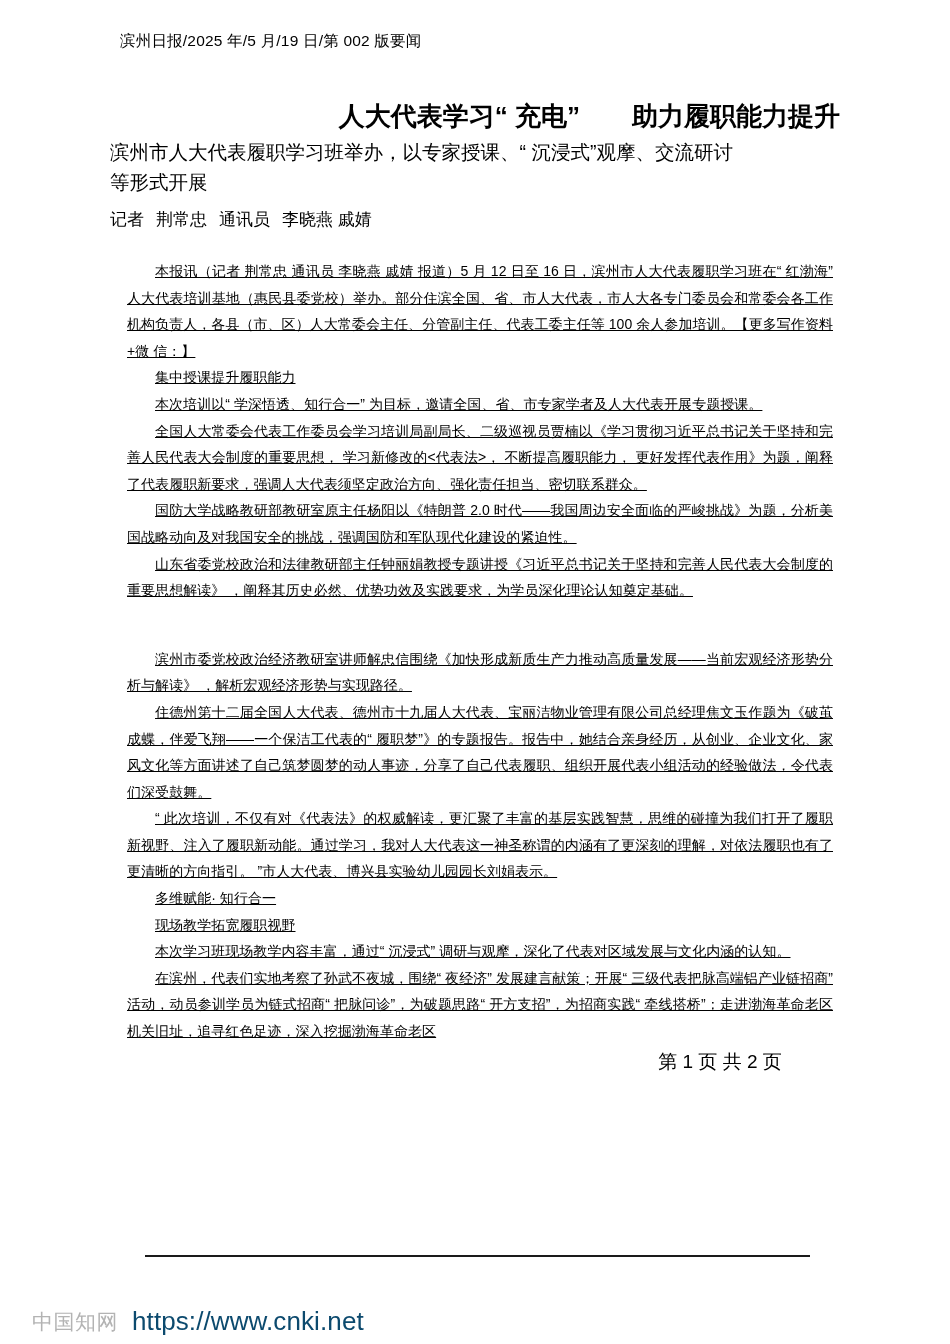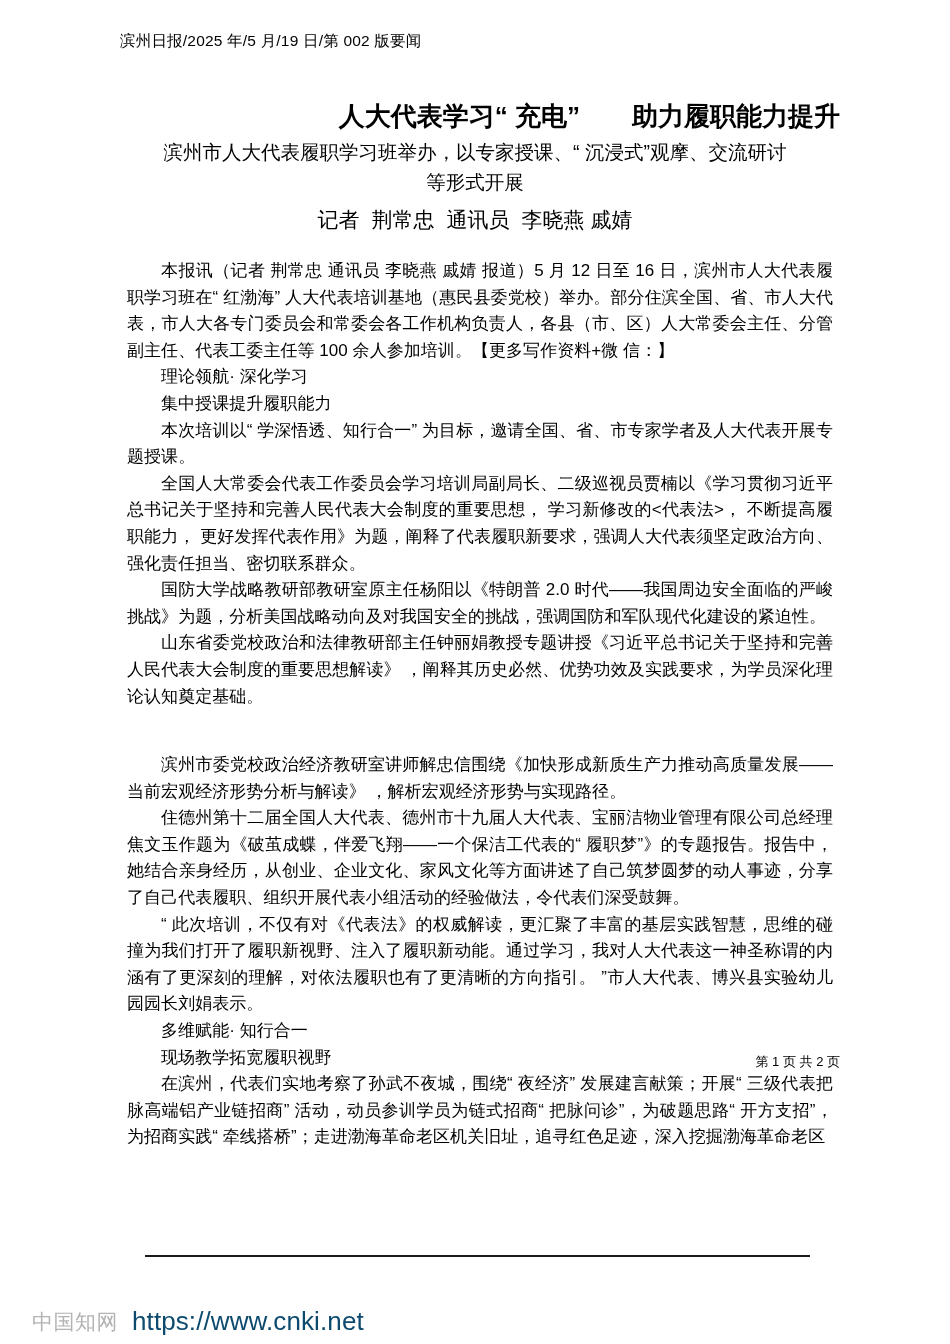--- a/index.html
+++ b/index.html
@@ -52,72 +52,72 @@
     display: inline-block;
     width: 52px;
   }
 
   
   .subtitle {
     position: absolute;
     left: 110px;
     top: 120px;
     width: 730px;
-    text-align: center;
+    text-align: left;
     font-size: 19.5px;
     line-height: 30px;
     font-weight: normal;
   }
   .subtitle-line2 {
     display: block;
   }
 
   
   .byline {
     position: absolute;
     left: 110px;
     top: 190px;
     width: 730px;
-    text-align: center;
-    font-size: 21px;
+    font-size: 17px;
     line-height: 26px;
   }
   .byline .sep {
     display: inline-block;
     width: 12px;
   }
 
   
   .body-block {
     position: absolute;
     left: 127px;
     top: 241px;
     width: 706px;
-    font-size: 17px;
+    font-size: 14px;
     line-height: 26.6px;
     text-align: justify;
     text-justify: inter-ideograph;
     letter-spacing: 0.05px;
+    text-decoration: underline;
   }
   .body-block p {
     margin: 0;
     text-indent: 2em;
   }
   .body-block p.spaced {
     margin-top: 42px;
   }
 
   
   .page-footer {
     position: absolute;
     left: 600px;
     top: 1033px;
     width: 240px;
-    text-align: right;
-    font-size: 13px;
+    text-align: center;
+    font-size: 19px;
     line-height: 24px;
   }
 
   
   .bottom-rule {
     position: absolute;
     left: 145px;
     top: 1238px;
     width: 665px;
     height: 2px;
@@ -162,31 +162,31 @@
     <span>滨州市人大代表履职学习班举办，以专家授课、“ 沉浸式”观摩、交流研讨</span>
     <span class="subtitle-line2">等形式开展</span>
   </div>
 
   <div class="byline">
     <span>记者</span><span class="sep"></span><span>荆常忠</span><span class="sep"></span><span>通讯员</span><span class="sep"></span><span>李晓燕  戚婧</span>
   </div>
 
   <div class="body-block">
     <p>本报讯（记者 荆常忠 通讯员 李晓燕 戚婧 报道）5 月 12 日至 16 日，滨州市人大代表履职学习班在“ 红渤海” 人大代表培训基地（惠民县委党校）举办。部分住滨全国、省、市人大代表，市人大各专门委员会和常委会各工作机构负责人，各县（市、区）人大常委会主任、分管副主任、代表工委主任等 100 余人参加培训。【更多写作资料+微 信：】</p>
-    <p>理论领航· 深化学习</p>
     <p>集中授课提升履职能力</p>
     <p>本次培训以“ 学深悟透、知行合一” 为目标，邀请全国、省、市专家学者及人大代表开展专题授课。</p>
     <p>全国人大常委会代表工作委员会学习培训局副局长、二级巡视员贾楠以《学习贯彻习近平总书记关于坚持和完善人民代表大会制度的重要思想， 学习新修改的&lt;代表法&gt;， 不断提高履职能力， 更好发挥代表作用》为题，阐释了代表履职新要求，强调人大代表须坚定政治方向、强化责任担当、密切联系群众。</p>
     <p>国防大学战略教研部教研室原主任杨阳以《特朗普 2.0 时代——我国周边安全面临的严峻挑战》为题，分析美国战略动向及对我国安全的挑战，强调国防和军队现代化建设的紧迫性。</p>
     <p>山东省委党校政治和法律教研部主任钟丽娟教授专题讲授《习近平总书记关于坚持和完善人民代表大会制度的重要思想解读》 ，阐释其历史必然、优势功效及实践要求，为学员深化理论认知奠定基础。</p>
     <p class="spaced">滨州市委党校政治经济教研室讲师解忠信围绕《加快形成新质生产力推动高质量发展——当前宏观经济形势分析与解读》 ，解析宏观经济形势与实现路径。</p>
     <p>住德州第十二届全国人大代表、德州市十九届人大代表、宝丽洁物业管理有限公司总经理焦文玉作题为《破茧成蝶，伴爱飞翔——一个保洁工代表的“ 履职梦”》的专题报告。报告中，她结合亲身经历，从创业、企业文化、家风文化等方面讲述了自己筑梦圆梦的动人事迹，分享了自己代表履职、组织开展代表小组活动的经验做法，令代表们深受鼓舞。</p>
     <p>“ 此次培训，不仅有对《代表法》的权威解读，更汇聚了丰富的基层实践智慧，思维的碰撞为我们打开了履职新视野、注入了履职新动能。通过学习，我对人大代表这一神圣称谓的内涵有了更深刻的理解，对依法履职也有了更清晰的方向指引。 ”市人大代表、博兴县实验幼儿园园长刘娟表示。</p>
     <p>多维赋能· 知行合一</p>
     <p>现场教学拓宽履职视野</p>
+    <p>本次学习班现场教学内容丰富，通过“ 沉浸式” 调研与观摩，深化了代表对区域发展与文化内涵的认知。</p>
     <p>在滨州，代表们实地考察了孙武不夜城，围绕“ 夜经济” 发展建言献策；开展“ 三级代表把脉高端铝产业链招商” 活动，动员参训学员为链式招商“ 把脉问诊”，为破题思路“ 开方支招”，为招商实践“ 牵线搭桥”；走进渤海革命老区机关旧址，追寻红色足迹，深入挖掘渤海革命老区</p>
   </div>
 
   <div class="page-footer">第 1 页  共 2 页</div>
 
   <div class="bottom-rule"></div>
 
   <div class="watermark">
     <span class="wm-brand">中国知网</span>
     <span class="wm-url">https://www.cnki.net</span>

